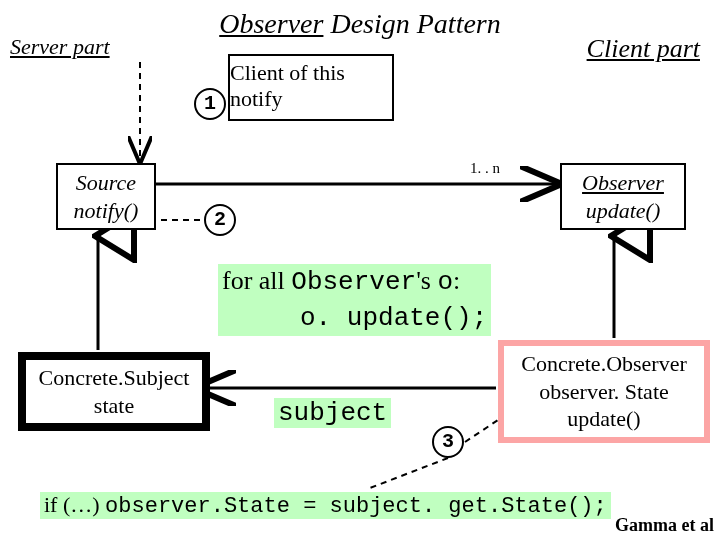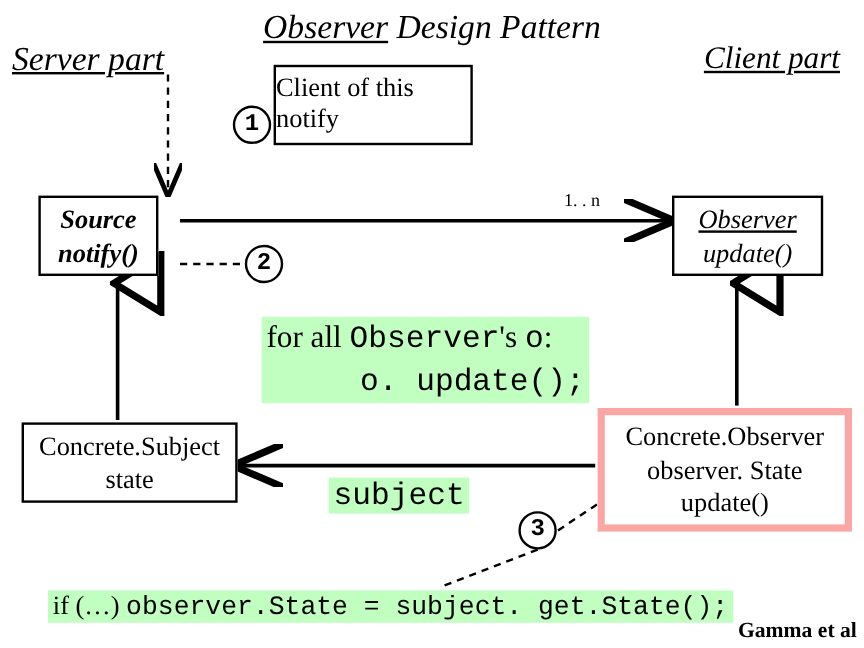--- a/index.html
+++ b/index.html
@@ -22,21 +22,21 @@
     font-size: 28px;
     font-style: italic;
   }
   .title .underline {
     text-decoration: underline;
   }
   .server-part {
     position: absolute;
     top: 34px;
     left: 10px;
-    font-size: 28px;
+    font-size: 22px;
     font-style: italic;
     text-decoration: underline;
   }
   .client-part {
     position: absolute;
     top: 34px;
     right: 20px;
     font-size: 26px;
     font-style: italic;
     text-decoration: underline;
@@ -65,51 +65,50 @@
     text-align: center;
     line-height: 28px;
     background: #fff;
   }
   .c1 { top: 88px; left: 194px; }
   .c2 { top: 204px; left: 204px; }
   .c3 { top: 426px; left: 432px; }
   .source-box {
     position: absolute;
     top: 163px;
-    left: 32px;
+    left: 56px;
     width: 96px;
     border: 2px solid #000;
     background: #fff;
     font-size: 22px;
     font-style: italic;
     text-align: center;
     line-height: 1.25;
     padding: 4px 0;
-    font-weight: bold;
   }
   .observer-box {
     position: absolute;
     top: 163px;
     left: 560px;
     width: 122px;
     border: 2px solid #000;
     background: #fff;
     font-size: 22px;
     text-align: center;
     line-height: 1.25;
     padding: 4px 0;
   }
   .observer-box .t1 { font-style: italic; text-decoration: underline; }
   .observer-box .t2 { font-style: italic; }
   .concrete-subject {
     position: absolute;
     top: 352px;
     left: 18px;
     width: 176px;
-    border: 2px solid #000000;
+    border: 8px solid #000000;
     background: #fff;
     font-size: 22px;
     text-align: center;
     line-height: 1.25;
     padding: 4px 0;
   }
   .concrete-observer {
     position: absolute;
     top: 340px;
     left: 498px;

